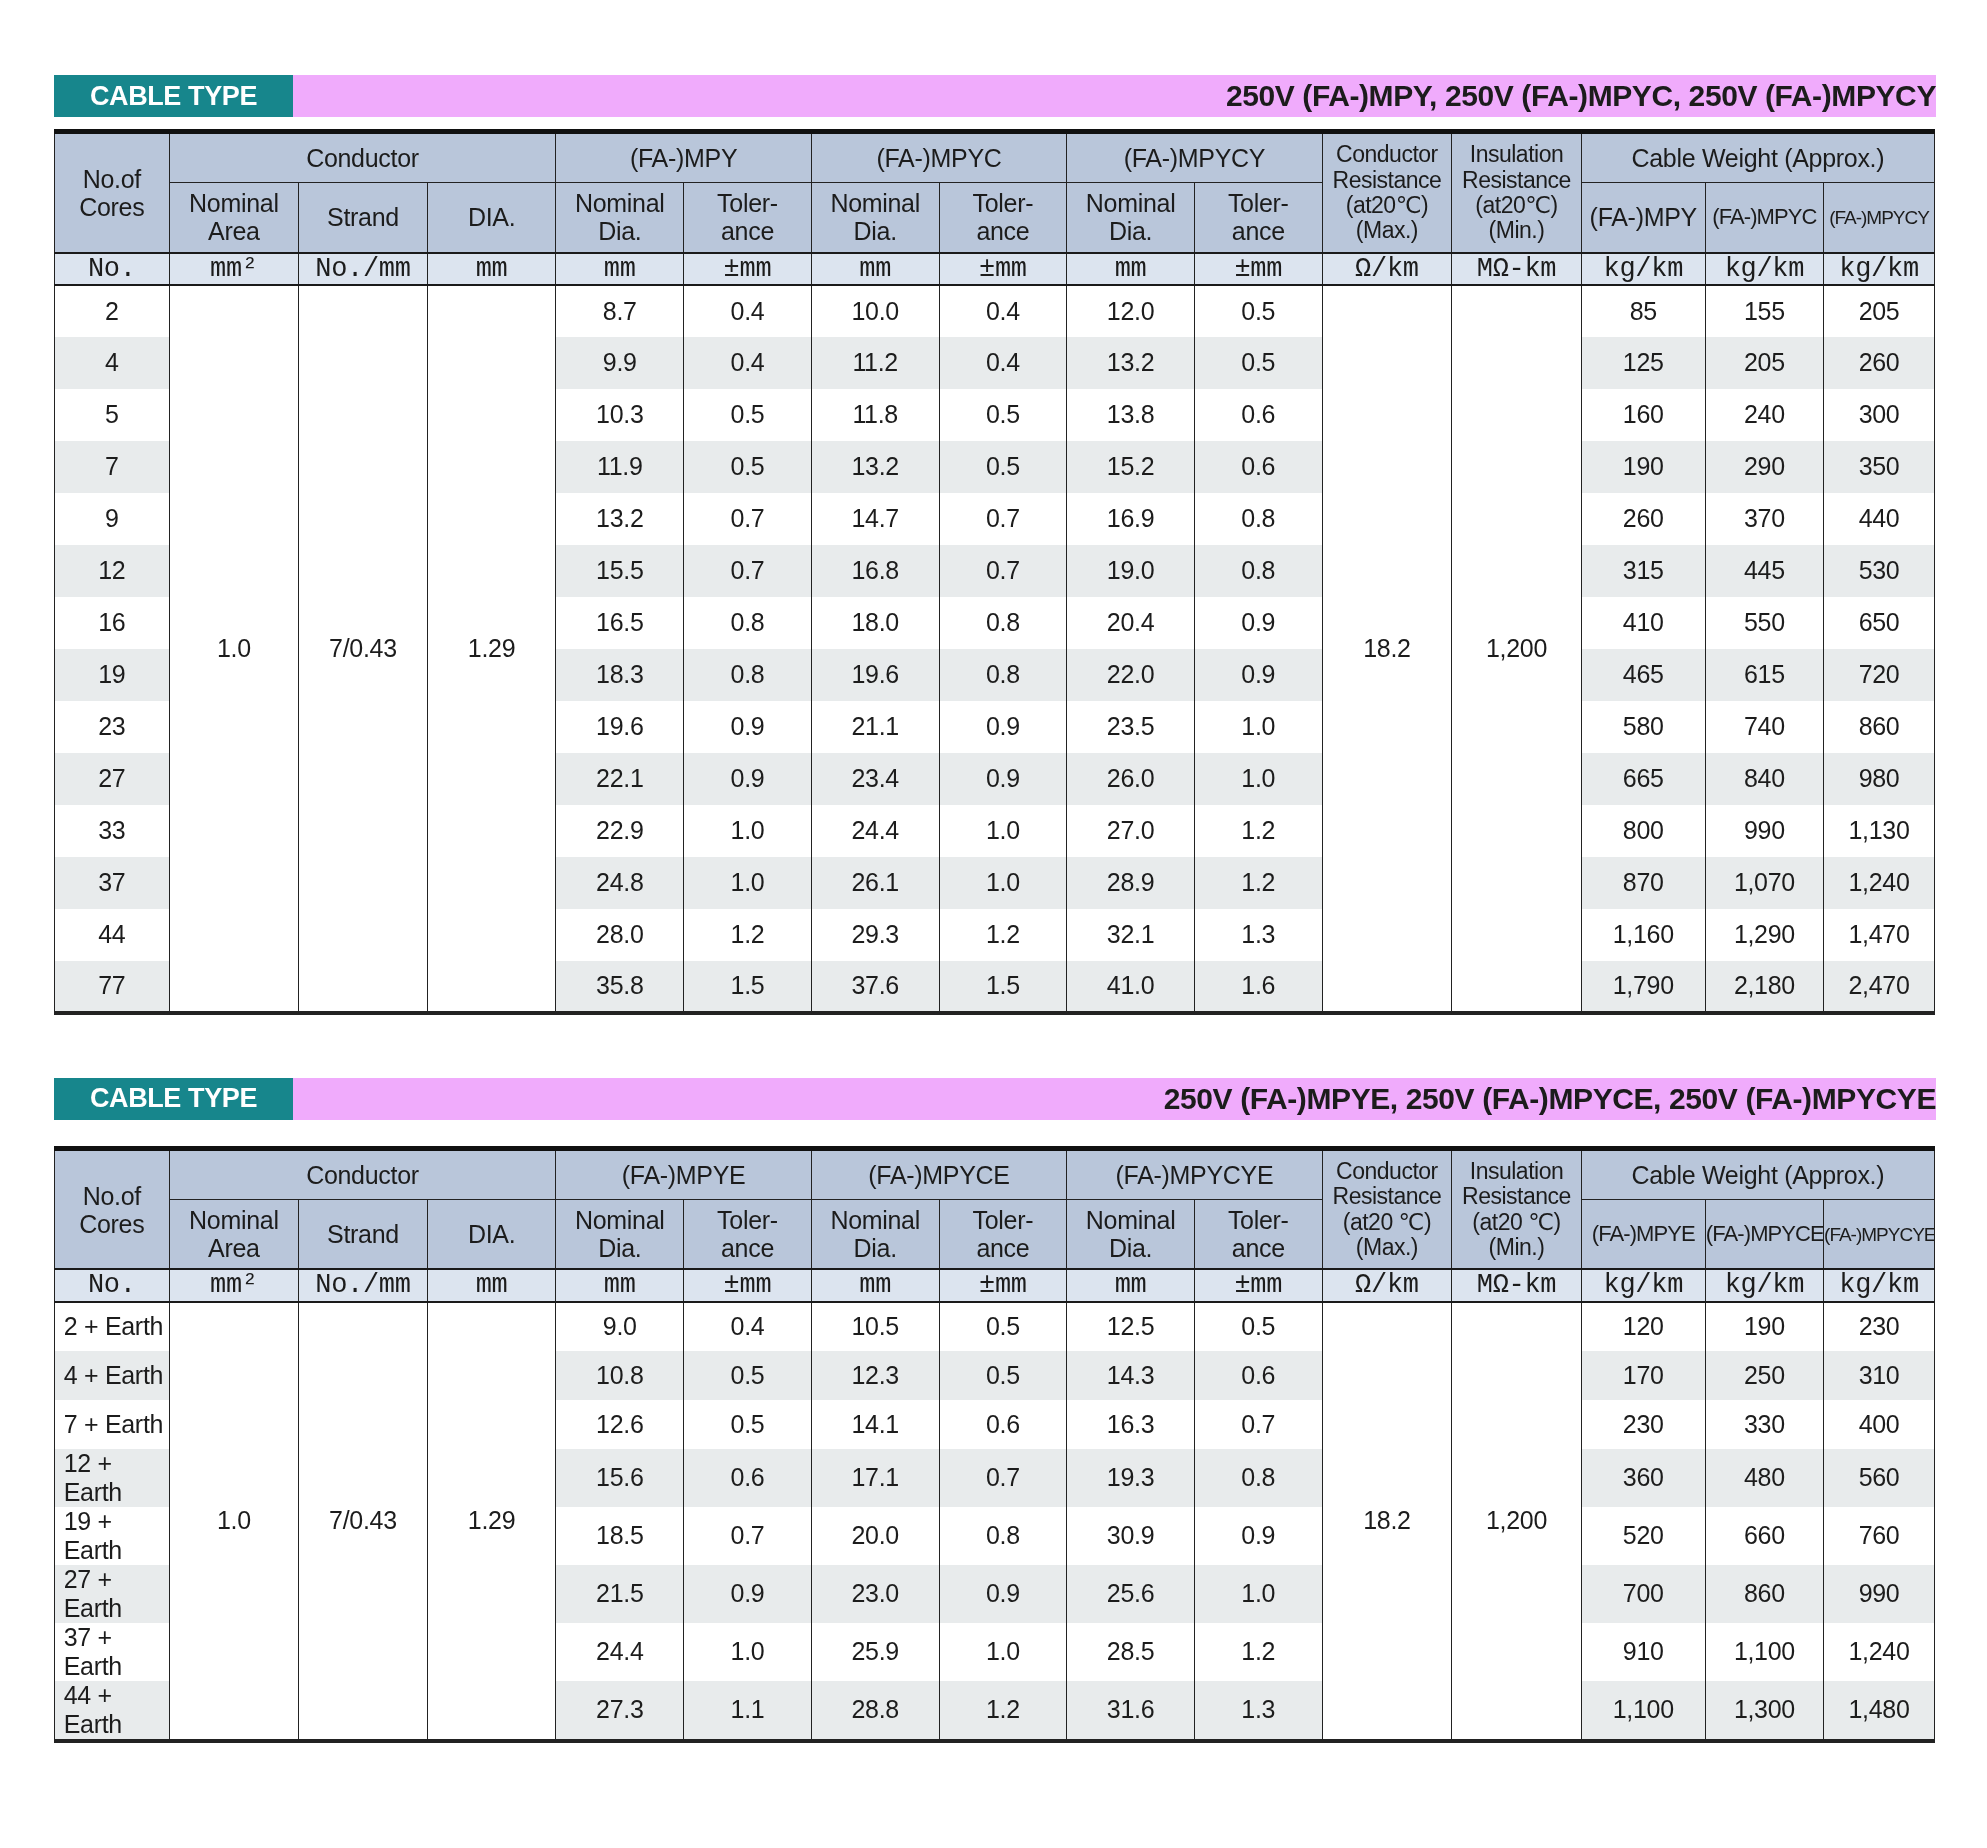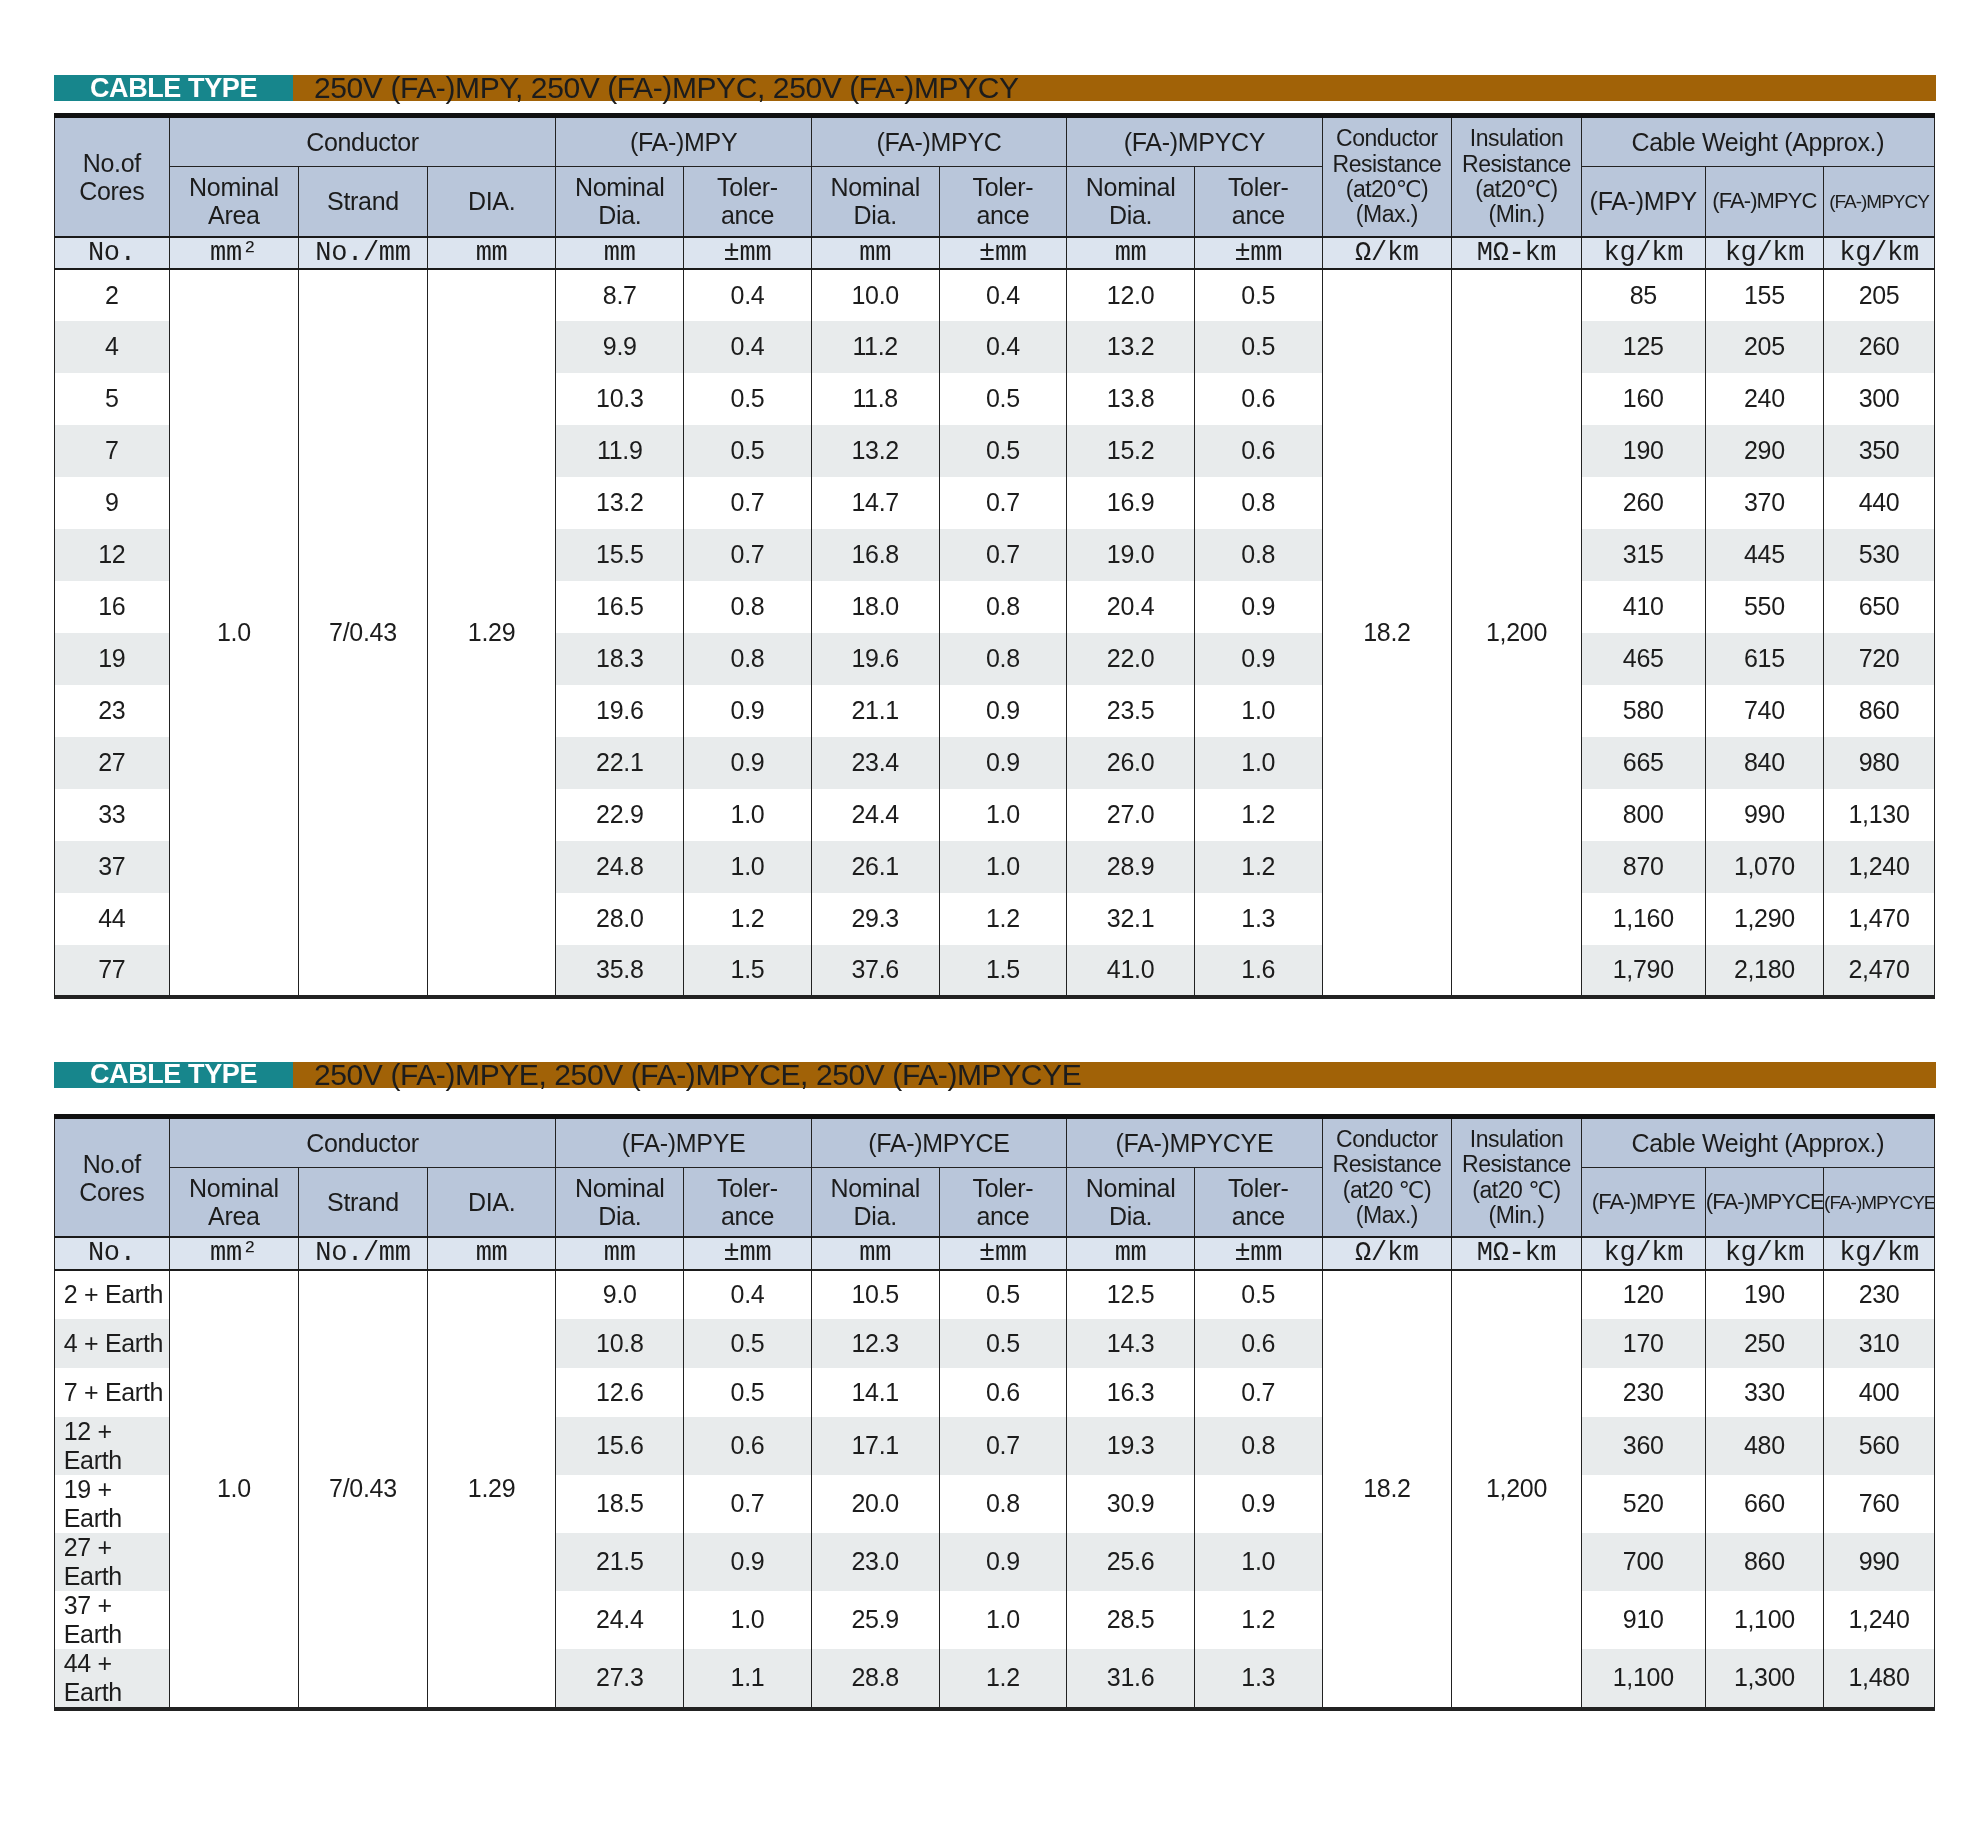--- a/index.html
+++ b/index.html
@@ -8,33 +8,34 @@
     width:1988px; height:1848px;
     font-family:"Liberation Sans","DejaVu Sans",sans-serif;
     color:#1c1c1c;
     overflow:hidden;
   }
   .page { padding:75px 52px 0 54px; }
 
   
   .title-bar {
     display:flex; align-items:stretch;
-    height:26px; background:#a16207;
+    height:42px; background:#f0abfc;
     margin-bottom:12.2px;
+    justify-content:space-between;
   }
   .badge {
     width:239px; flex:0 0 239px;
     background:#17868c; color:#ffffff;
     display:flex; align-items:center; justify-content:center;
     font-size:27px; font-weight:700; letter-spacing:-0.4px;
   }
   .title-text {
     display:flex; align-items:center;
     padding-left:21px;
-    font-size:30px; font-weight:400; letter-spacing:-0.4px;
+    font-size:30px; font-weight:700; letter-spacing:-0.4px;
     color:#1c1c1c;
   }
   section.second { margin-top:63px; }
   section.second .title-bar { margin-bottom:26px; }
 
   
   table {
     width:1881px; table-layout:fixed;
     border-collapse:collapse;
     border-top:5.2px solid #111;

